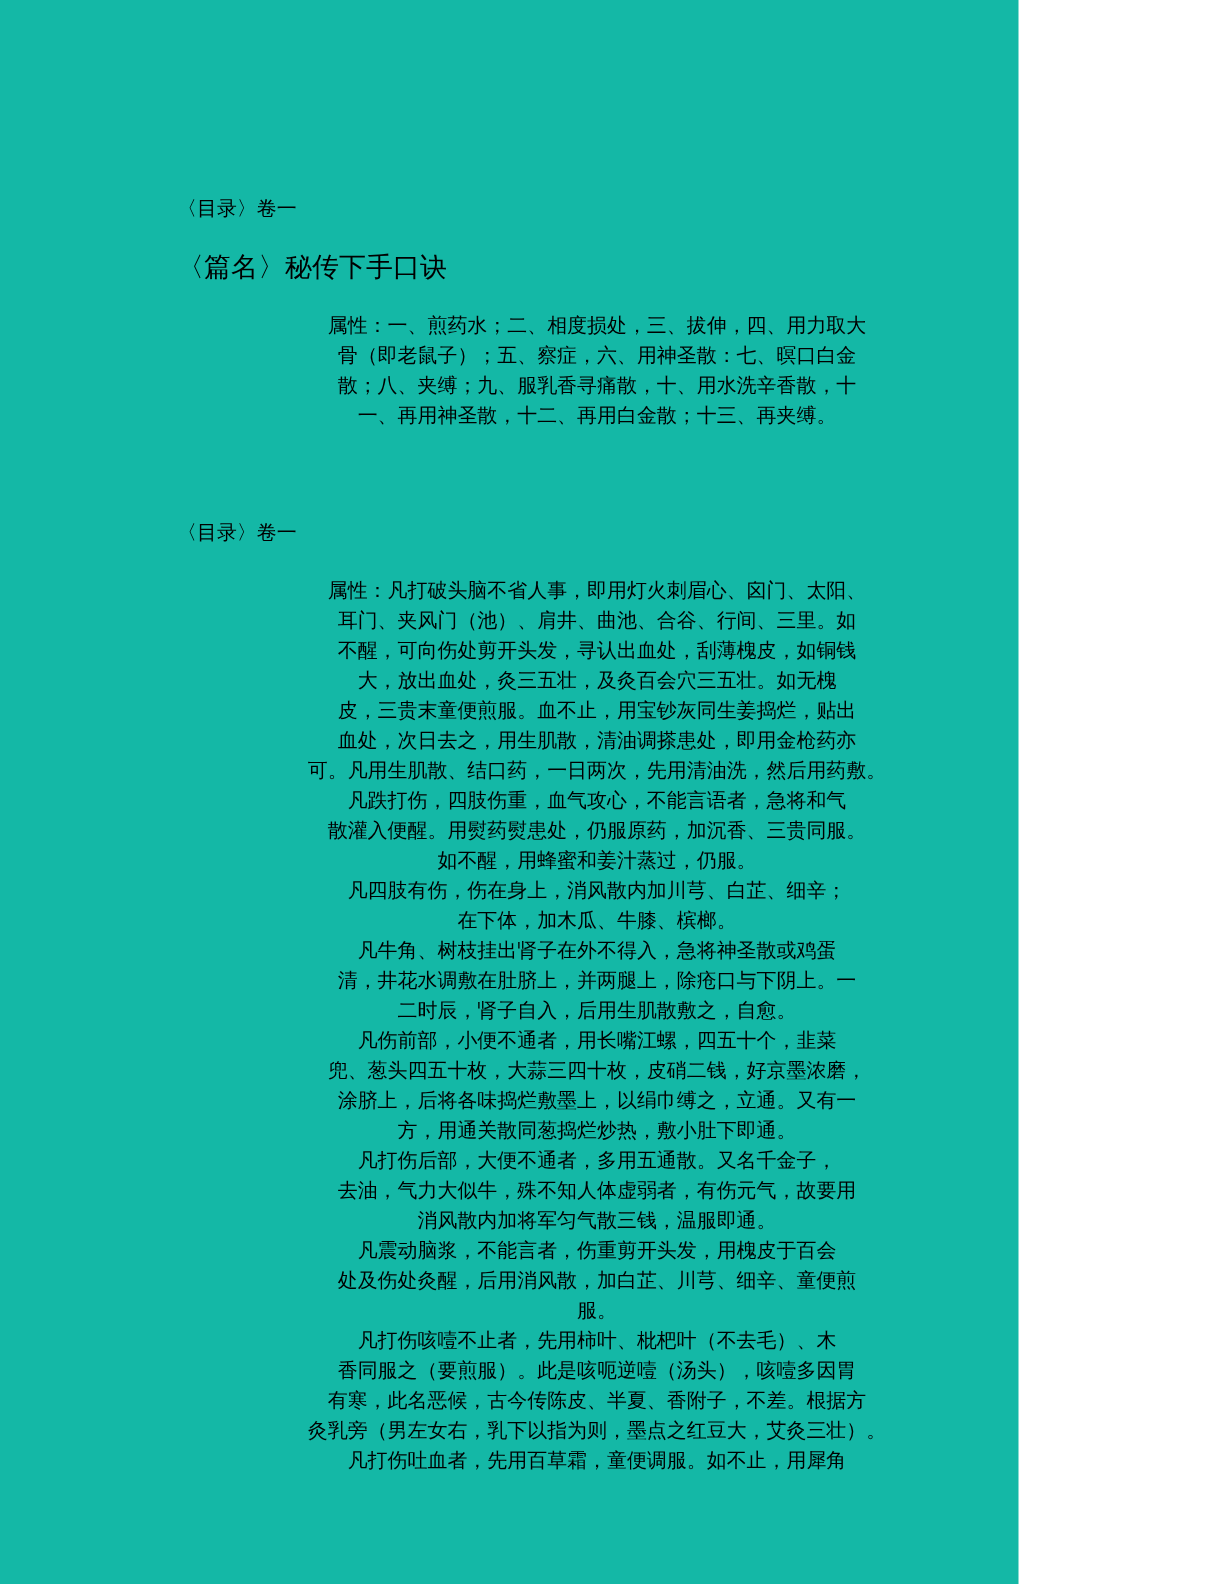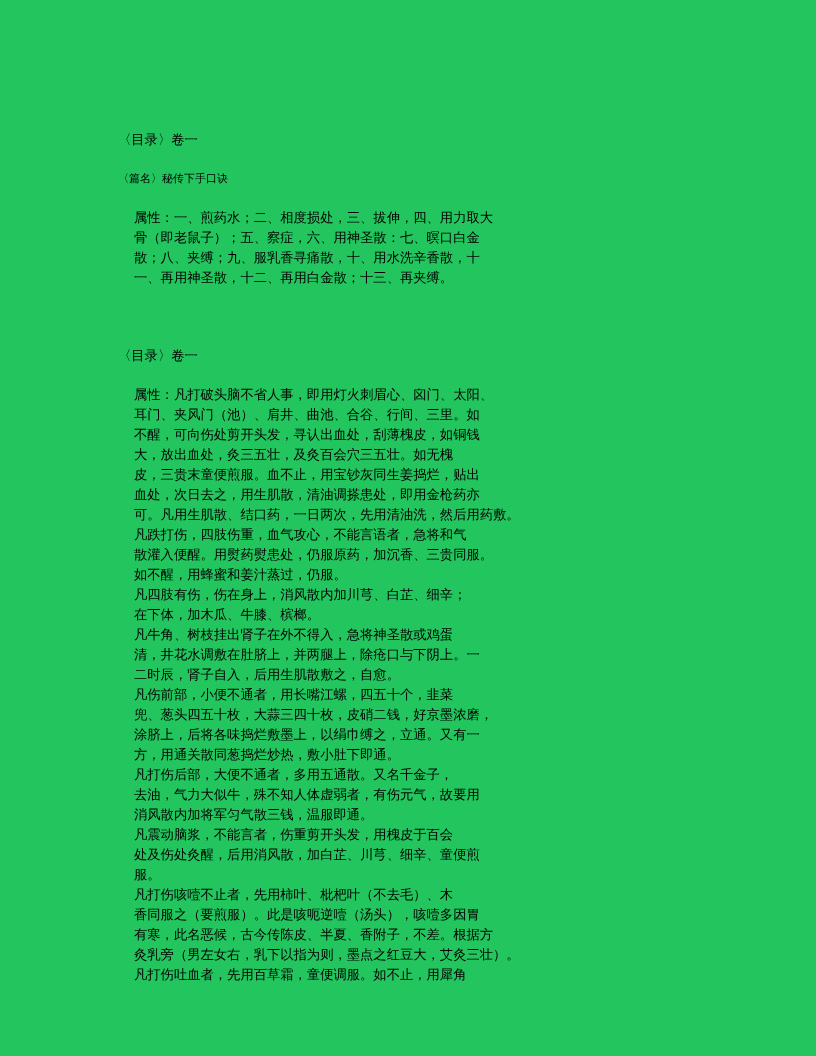--- a/index.html
+++ b/index.html
@@ -9,23 +9,23 @@
   }
   body {
     width: 816px;
     height: 1056px;
     font-family: "DejaVu Serif", "Liberation Serif", serif;
     color: #000000;
     overflow: hidden;
   }
   .page {
     position: relative;
-    width: 816px;
+    width: 679px;
     height: 1056px;
-    background: #22c55e;
+    background: #14b8a6;
     box-sizing: border-box;
     padding: 0;
   }
   .content {
     position: absolute;
     left: 118px;
     top: 130px;
     width: 560px;
   }
   .doc-section {
@@ -35,33 +35,33 @@
     margin-top: 58px;
   }
   .catalog-line {
     font-size: 13.3px;
     line-height: 20px;
     white-space: pre;
     margin: 0 0 19px 0;
     letter-spacing: 0;
   }
   .title-line {
-    font-size: 11px;
+    font-size: 18px;
     line-height: 20px;
     white-space: pre;
     margin: 0 0 19px 0;
     letter-spacing: 0;
   }
   .body-block {
     font-size: 13.3px;
     line-height: 20px;
-    margin: 16px;
+    margin: 0;
     white-space: pre-line;
     letter-spacing: 0;
-    text-align: left;
+    text-align: center;
   }
 </style>
 </head>
 <body>
 
 <div class="page">
   <div class="content">
 
     <div class="doc-section">
       <div class="catalog-line">〈目录〉卷一</div>

